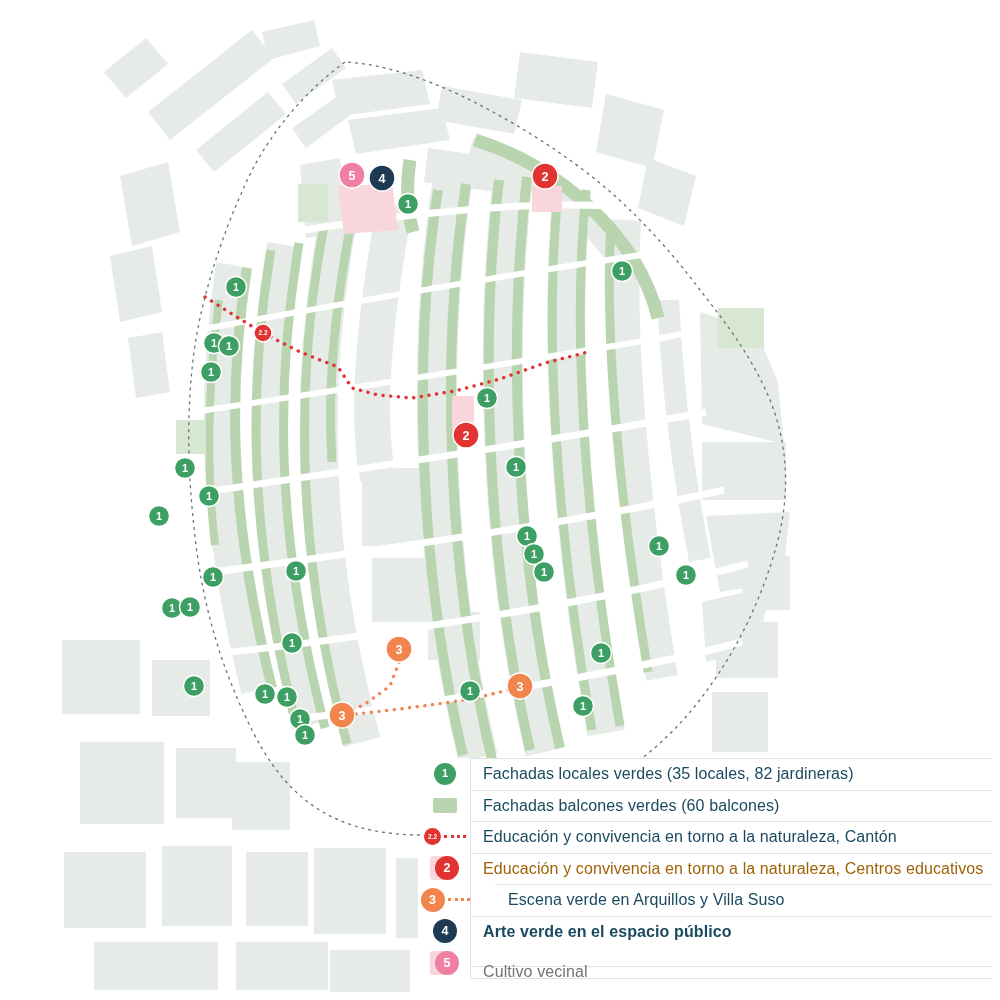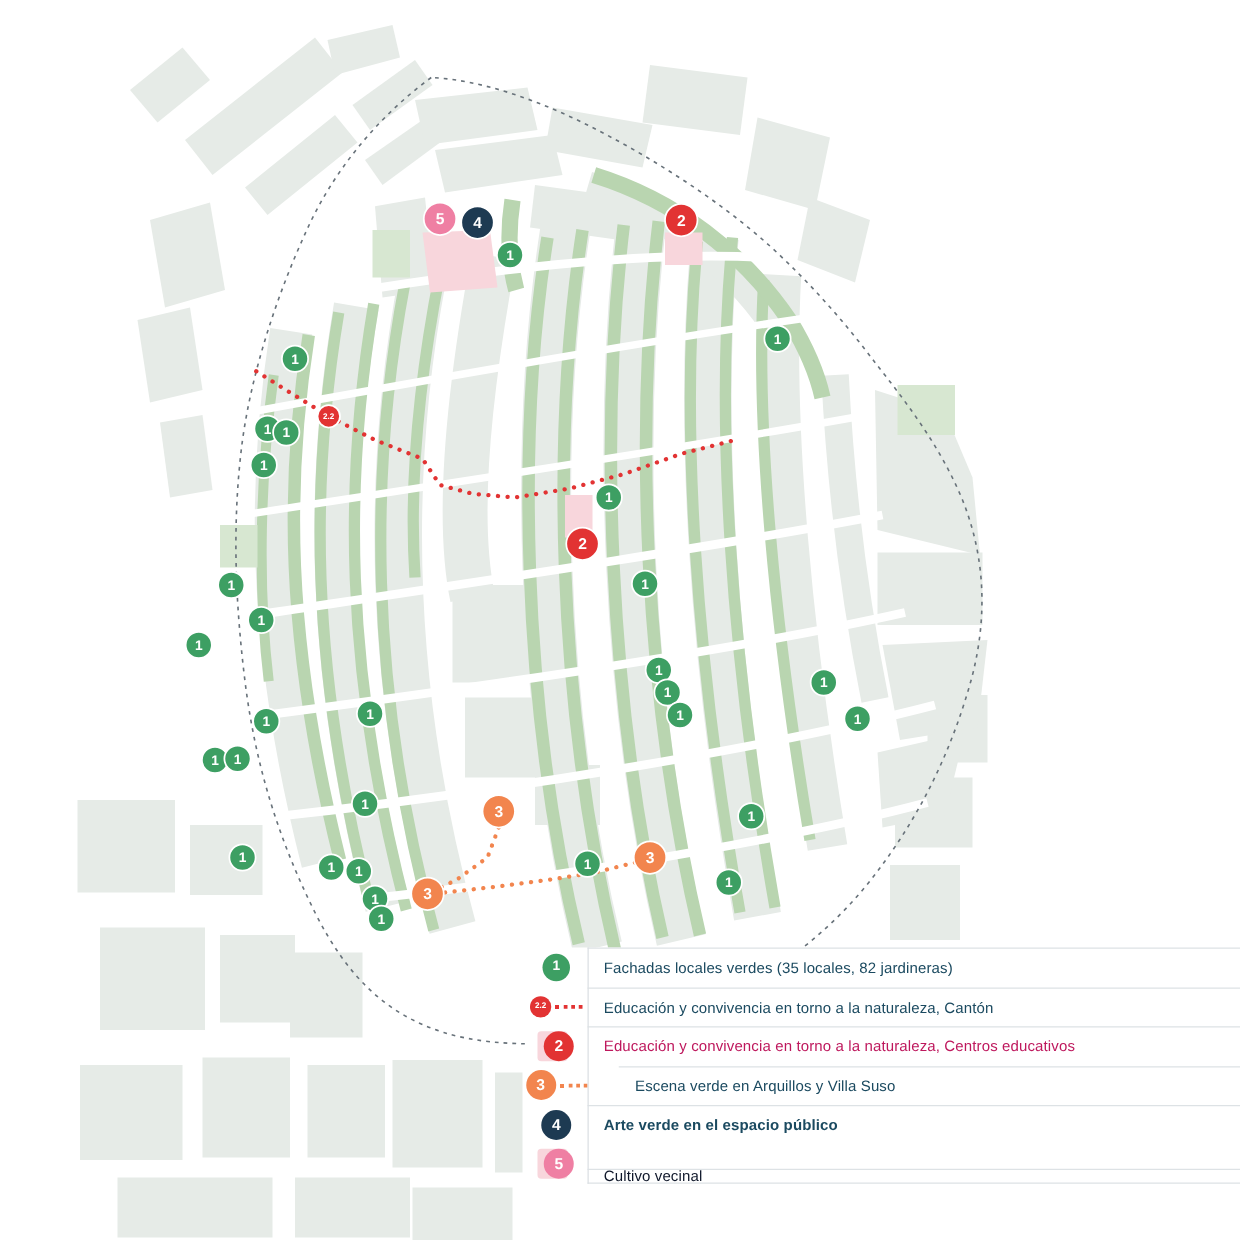--- a/index.html
+++ b/index.html
@@ -8,21 +8,21 @@
   .stage{position:relative;width:1000px;height:1000px;background:#fff}
   .map-svg{position:absolute;left:0;top:0;width:1000px;height:1000px}
 
   
   .legend{position:absolute;left:420px;top:758px;width:572px;background:#ffffff}
   .legend-rows{position:relative}
   .legend-vline{position:absolute;left:50px;top:0;bottom:0;width:1px;background:#dbe0e3}
   .legend-row{display:flex;align-items:stretch;height:31.5px}
   .sym{width:50px;flex:none;display:flex;align-items:center;justify-content:center}
   .txt{flex:1;display:flex;align-items:center;padding-left:13px;
-       border-top:1px solid #dde2e5;font-size:12px;color:#1b4a60;letter-spacing:.1px}
+       border-top:1px solid #dde2e5;font-size:16px;color:#1b4a60;letter-spacing:.1px}
   .legend-row:last-child .txt{border-bottom:1px solid #dde2e5}
 
   .mk{display:inline-flex;align-items:center;justify-content:center;border-radius:50%;
       color:#fff;font-weight:bold;flex:none;line-height:1}
   .mk.sm{width:17px;height:17px;font-size:6.5px}
   .mk.md{width:22px;height:22px;font-size:11px}
   .mk.lg{width:24px;height:24px;font-size:12.5px}
   .gsq{width:24px;height:15px;border-radius:2px;display:inline-block}
   .dots{width:22px;height:0;border-top:3px dotted;margin-left:3px;flex:none}
   .stack{position:relative;width:30px;height:28px;flex:none}
@@ -297,33 +297,39 @@
     <div class="legend-rows" id="legend-rows">
       <div class="legend-vline"></div>
     <div class="legend-row">
           <div class="sym">
             <span class="mk md" style="background:#3d9f63">1</span>
           </div>
           <div class="txt" style="color: rgb(27, 74, 96);">Fachadas locales verdes (35 locales, 82 jardineras)</div>
         </div>
         <div class="legend-row">
           <div class="sym">
+            <span class="gsq" style="background:#b9d5b0"></span>
+          </div>
+          <div class="txt" style="color: rgb(27, 74, 96);">Fachadas balcones verdes (60 balcones)</div>
+        </div>
+        <div class="legend-row">
+          <div class="sym">
             <span class="mk sm" style="background:#e23333">2.2</span>
             <span class="dots" style="border-color:#e23333"></span>
           </div>
           <div class="txt" style="color: rgb(27, 74, 96);">Educación y convivencia en torno a la naturaleza, Cantón</div>
         </div>
         <div class="legend-row">
           <div class="sym">
             <span class="stack">
               <span class="psq" style="background:#f8d6dc"></span>
               <span class="mk lg" style="background:#e23333">2</span>
             </span>
           </div>
-          <div class="txt" style="color: #be185d;">Educación y convivencia en torno a la naturaleza, Centros educativos</div>
+          <div class="txt" style="color: #a16207;">Educación y convivencia en torno a la naturaleza, Centros educativos</div>
         </div>
         <div class="legend-row">
           <div class="sym">
             <span class="mk lg" style="background:#f2854e">3</span>
             <span class="dots" style="border-color:#f2854e"></span>
           </div>
           <div class="txt" style="color: rgb(27, 74, 96); margin-left: 25px;">Escena verde en Arquillos y Villa Suso</div>
         </div>
         <div class="legend-row">
           <div class="sym">
@@ -331,18 +337,18 @@
           </div>
           <div class="txt" style="color: rgb(27, 74, 96); font-weight: bold;">Arte verde en el espacio público</div>
         </div>
         <div class="legend-row">
           <div class="sym">
             <span class="stack">
               <span class="psq" style="background:#f8d6dc"></span>
               <span class="mk lg" style="background:#ef7fa3">5</span>
             </span>
           </div>
-          <div class="txt" style="color: #0f172a; margin-top: 19px;">Cultivo vecinal</div>
+          <div class="txt" style="color: #737373; margin-top: 19px;">Cultivo vecinal</div>
         </div>
       </div>
   </div>
 
 </div>
 
 </body></html>

